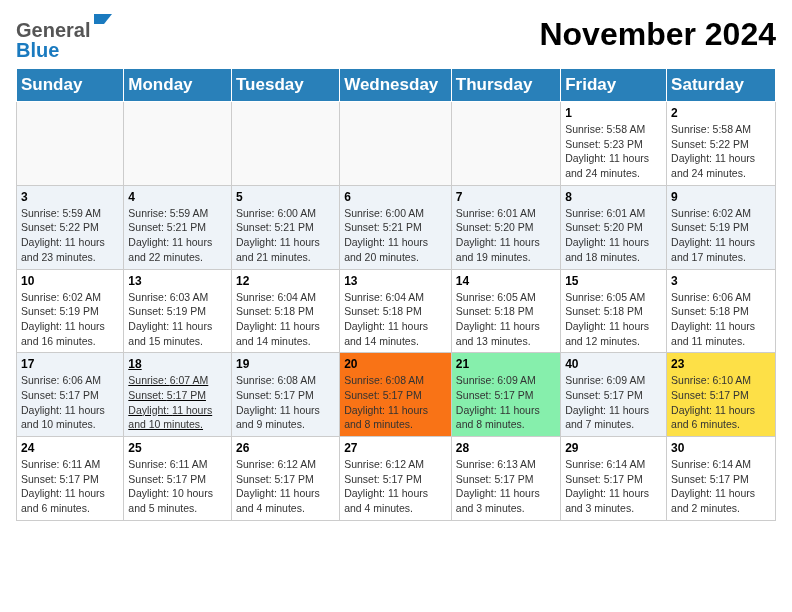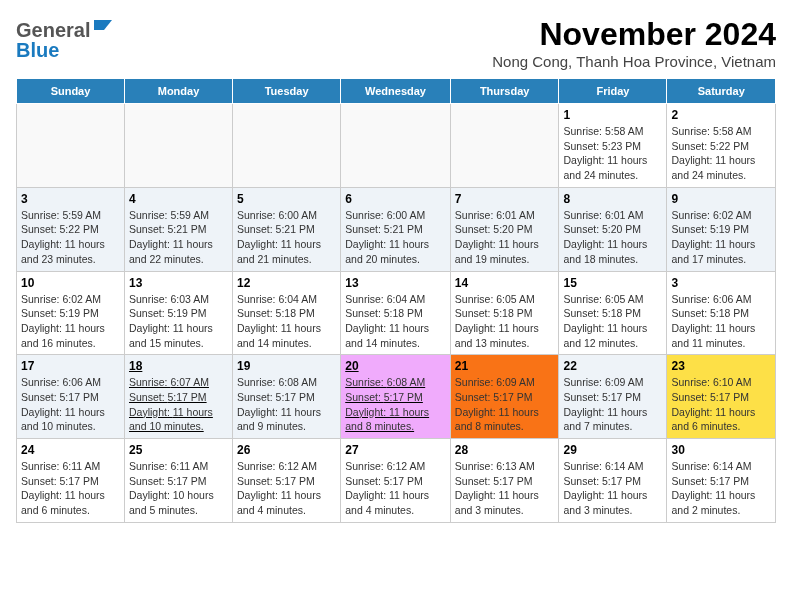--- a/index.html
+++ b/index.html
@@ -30,22 +30,22 @@
     }
     .calendar {
       width: 100%;
       border-collapse: collapse;
       font-size: 11px;
     }
     .calendar th {
       background-color: #2980b9;
       color: #fff;
       padding: 6px 4px;
-      text-align: center;
-      font-size: 11px;
+      text-align: left;
+      font-size: 17px;
       font-weight: bold;
       border: 1px solid #fff;
     }
     .calendar td {
       border: 1px solid #ccc;
       vertical-align: top;
       padding: 4px;
       width: 113px;
       min-height: 80px;
       background: #fff;
@@ -83,31 +83,30 @@
       font-weight: bold;
       color: #1a7abf;
       line-height: 1;
     }
   </style>
 </head>
 <body>
 
 <div class="header">
   <div class="gen-blue-logo">
-    <div style="display:flex;align-items:flex-end;gap:0;">
+    <div style="display:flex;align-items:flex-start;gap:0;">
       <span class="gen-text">General</span>
       <svg width="22" height="22" viewBox="0 0 22 22" style="margin-left:2px;margin-top:-8px;">
         <polygon points="2,2 20,2 12,12 2,12" fill="#1a7abf"></polygon>
       </svg>
     </div>
     <span class="blue-word">Blue</span>
   </div>
   <div class="title-section">
     <div class="month-title">November 2024</div>
-    <div class="subtitle">Nong Cong, Thanh Hoa Province, Vietnam</div>
   </div>
 </div>
 
 <table class="calendar">
   <thead>
     <tr>
     <th>Sunday</th>
         <th>Monday</th>
         <th>Tuesday</th>
         <th>Wednesday</th>
@@ -198,30 +197,30 @@
           <div class="day-info"><span>Sunrise: </span><span>6:06 AM</span><br><span>Sunset: </span><span>5:17 PM</span><br><span>Daylight: </span><span>11 hours and 10 minutes.</span></div>
         </td>
         <td style="background-color: rgb(238, 243, 248); text-decoration: underline;">
           <div class="day-number">18</div>
           <div class="day-info"><span>Sunrise: </span><span>6:07 AM</span><br><span>Sunset: </span><span>5:17 PM</span><br><span>Daylight: </span><span>11 hours and 10 minutes.</span></div>
         </td>
         <td style="background-color: rgb(238, 243, 248); margin-left: 28px;">
           <div class="day-number">19</div>
           <div class="day-info"><span>Sunrise: </span><span>6:08 AM</span><br><span>Sunset: </span><span>5:17 PM</span><br><span>Daylight: </span><span>11 hours and 9 minutes.</span></div>
         </td>
-        <td style="background-color: #f0abfc; text-decoration: underline;">
+        <td style="background-color: #f97316;">
           <div class="day-number">20</div>
           <div class="day-info"><span>Sunrise: </span><span>6:08 AM</span><br><span>Sunset: </span><span>5:17 PM</span><br><span>Daylight: </span><span>11 hours and 8 minutes.</span></div>
         </td>
-        <td style="background-color: #f97316;">
+        <td style="background-color: #86efac;">
           <div class="day-number">21</div>
           <div class="day-info"><span>Sunrise: </span><span>6:09 AM</span><br><span>Sunset: </span><span>5:17 PM</span><br><span>Daylight: </span><span>11 hours and 8 minutes.</span></div>
         </td>
         <td style="background-color: rgb(238, 243, 248);">
-          <div class="day-number">22</div>
+          <div class="day-number">40</div>
           <div class="day-info"><span>Sunrise: </span><span>6:09 AM</span><br><span>Sunset: </span><span>5:17 PM</span><br><span>Daylight: </span><span>11 hours and 7 minutes.</span></div>
         </td>
         <td style="background-color: #fde047;">
           <div class="day-number">23</div>
           <div class="day-info"><span>Sunrise: </span><span>6:10 AM</span><br><span>Sunset: </span><span>5:17 PM</span><br><span>Daylight: </span><span>11 hours and 6 minutes.</span></div>
         </td>
       </tr>
       <tr>
         <td>
           <div class="day-number">24</div>

